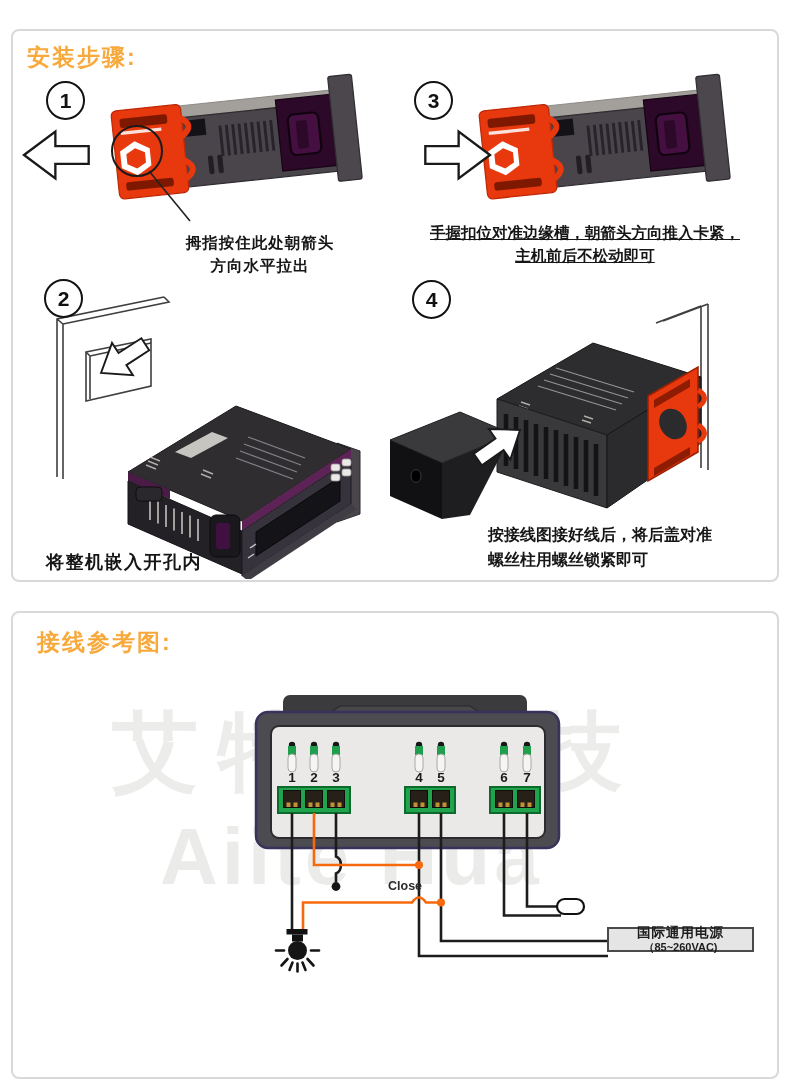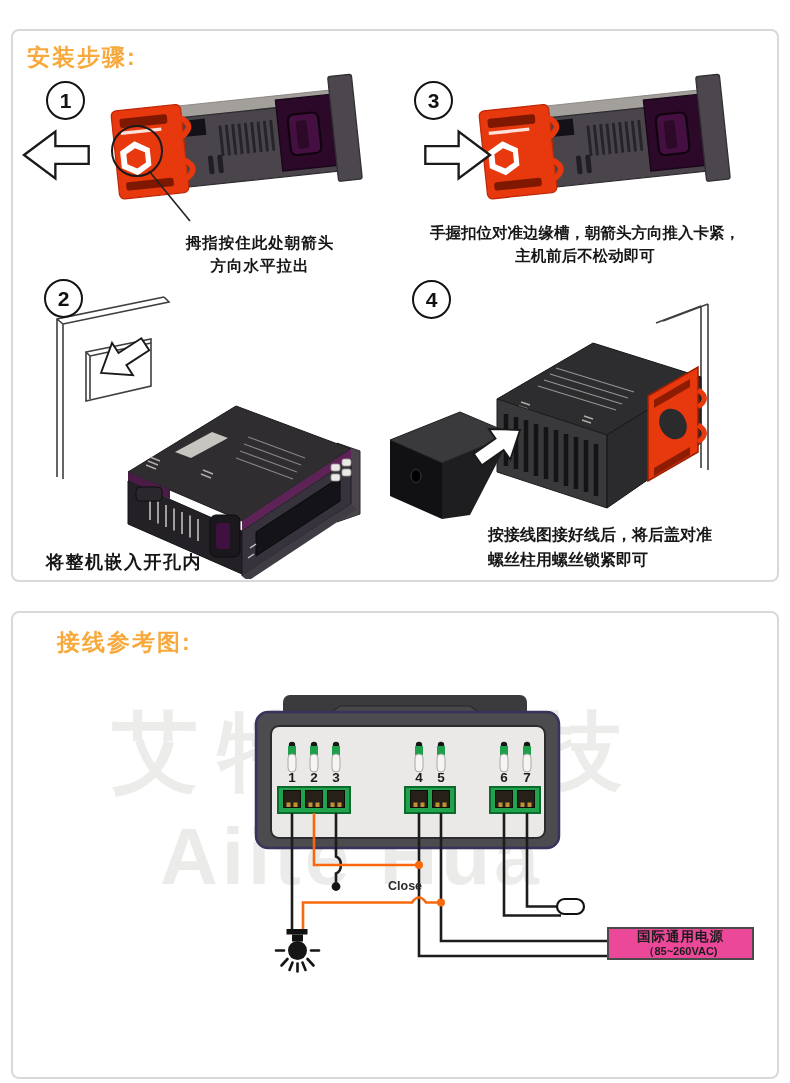--- a/index.html
+++ b/index.html
@@ -8,36 +8,36 @@
   .panel{position:absolute;background:#fff;border:2px solid #d9d9d9;border-radius:8px;z-index:0;}
   .sec-title{position:absolute;color:#F8A93C;font-weight:bold;font-size:23px;letter-spacing:2px;z-index:3;}
   .step-circle{position:absolute;width:35px;height:35px;border:2.5px solid #121212;border-radius:50%;
         display:flex;align-items:center;justify-content:center;font-size:21px;font-weight:bold;color:#121212;z-index:3;background:#fff;}
   .cap{position:absolute;color:#161616;font-weight:bold;z-index:3;}
   .cap .ln{display:block;}
   .wm{position:absolute;font-weight:bold;z-index:1;white-space:nowrap;}
   svg.layer{position:absolute;z-index:2;}
   .term-num{position:absolute;width:16px;text-align:center;font-size:13.5px;font-weight:bold;color:#1b1b1b;z-index:3;}
   .close-lbl{position:absolute;font-size:12.5px;font-weight:bold;color:#2b2b2b;z-index:3;padding-left:44px;}
-  .power-box{position:absolute;left:607px;top:927px;width:147px;height:33px;box-sizing:border-box;
-        border:2px solid #4a4a4a;background:#ec4899;z-index:3;display:flex;flex-direction:column;
+  .power-box{position:absolute;left:607px;top:927px;width:147px;height:25px;box-sizing:border-box;
+        border:2px solid #4a4a4a;background:#e5e5e5;z-index:3;display:flex;flex-direction:column;
         align-items:center;justify-content:center;color:#1c1c1c;}
   .power-box .l1{font-size:13.5px;font-weight:bold;letter-spacing:1px;line-height:16px;}
   .power-box .l2{font-size:11px;font-weight:bold;line-height:13px;}
 </style>
 </head>
 <body>
 
 <div id="page">
 
   <div class="panel" style="left:11px;top:29px;width:764px;height:549px;"></div>
   <div class="panel" style="left:11px;top:611px;width:764px;height:464px;"></div>
 
   <div class="sec-title" style="left:27px;top:42px;">安装步骤:</div>
-  <div class="sec-title" style="left:37px;top:627px;margin-left:20px;">接线参考图:</div>
+  <div class="sec-title" style="left:37px;top:627px;">接线参考图:</div>
 
   <div class="step-circle" style="left:46px;top:81px;">
       <span>1</span>
     </div>
   <div class="step-circle" style="left:44px;top:279px;">
       <span>2</span>
     </div>
   <div class="step-circle" style="left:414px;top:81px;">
       <span>3</span>
     </div>
@@ -45,21 +45,21 @@
       <span>4</span>
     </div>
 
   <div class="cap" style="left:148px;top:231px;width:224px;text-align:center;font-size:15.5px;line-height:23px;letter-spacing:1px;">
     <span class="ln">拇指按住此处朝箭头</span>
     <span class="ln">方向水平拉出</span>
   </div>
   <div class="cap" style="left:46px;top:550px;width:250px;font-size:18px;letter-spacing:1.5px;">
     <span class="ln">将整机嵌入开孔内</span>
   </div>
-  <div class="cap" style="left:392px;top:221px;width:386px;text-align:center;font-size:15.5px;line-height:23px;">
+  <div class="cap" style="left:392px;top:221px;width:386px;text-align:center;font-size:15.5px;line-height:23px;text-decoration:underline;">
     <span class="ln">手握扣位对准边缘槽，朝箭头方向推入卡紧，</span>
     <span class="ln">主机前后不松动即可</span>
   </div>
   <div class="cap" style="left:488px;top:522px;width:292px;font-size:16px;line-height:25px;">
     <span class="ln">按接线图接好线后，将后盖对准</span>
     <span class="ln">螺丝柱用螺丝锁紧即可</span>
   </div>
 
   <svg class="layer" style="left:0;top:29px;" width="790" height="550" viewBox="0 29 790 550" xmlns="http://www.w3.org/2000/svg">
     <defs>

